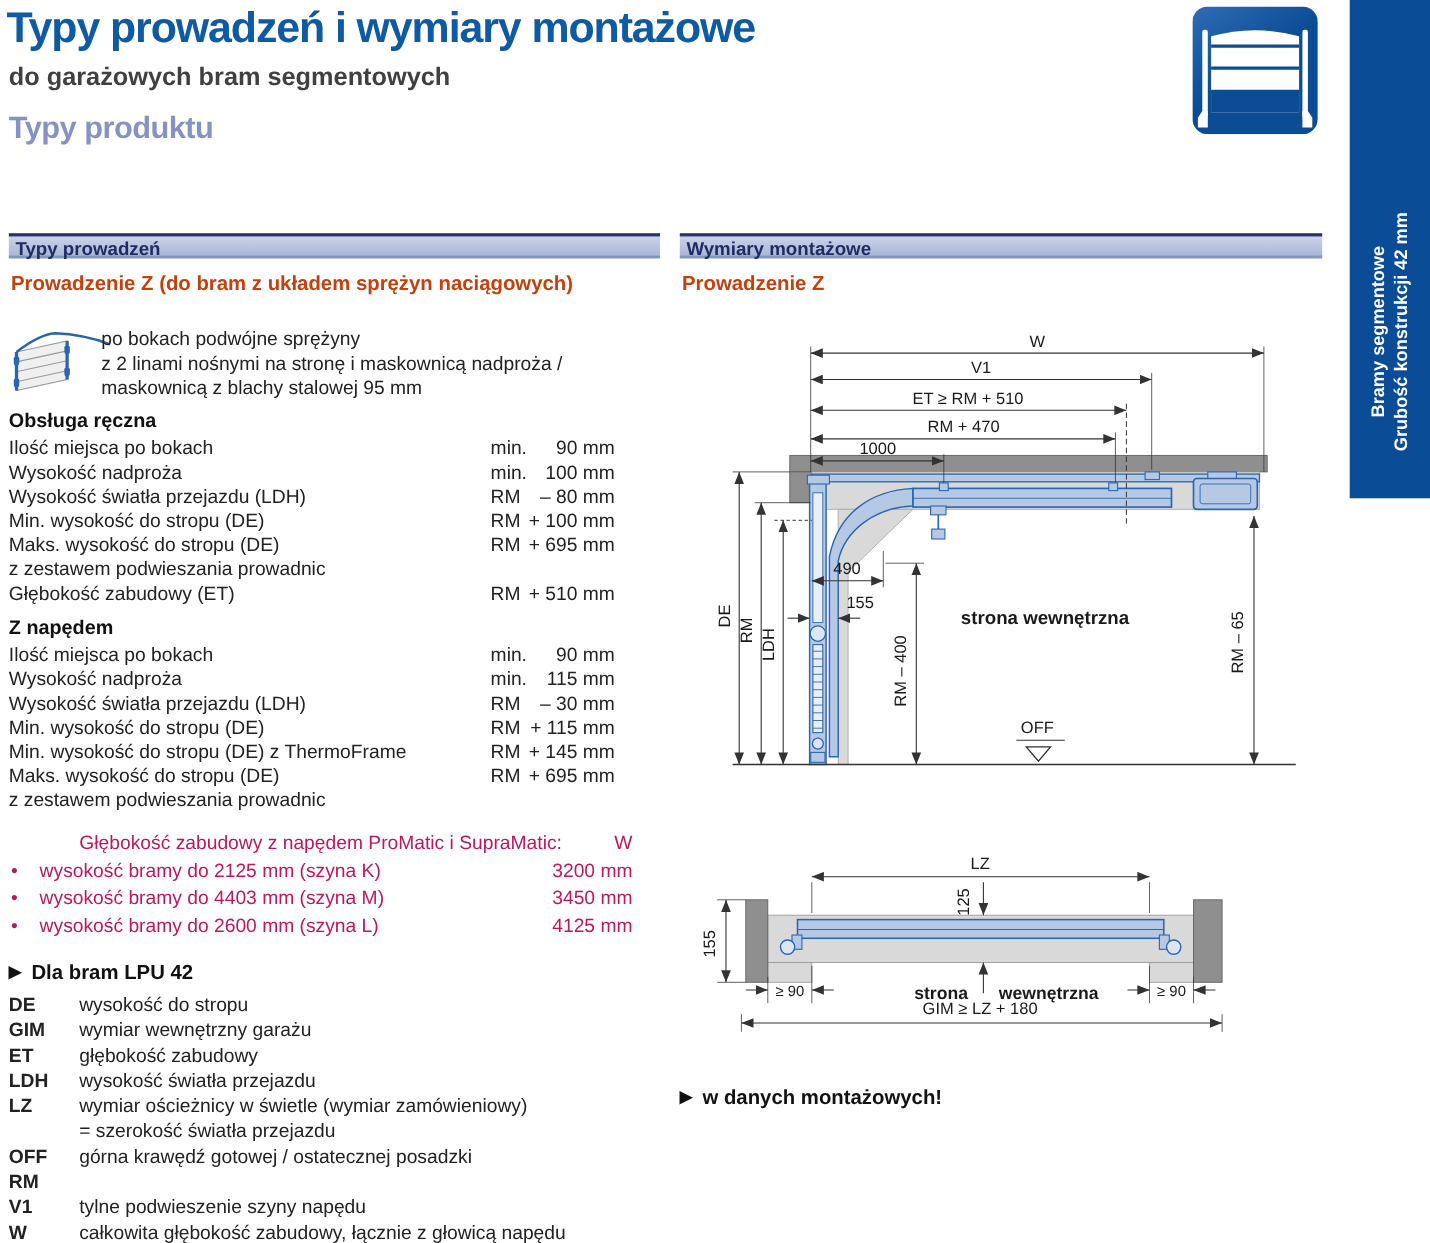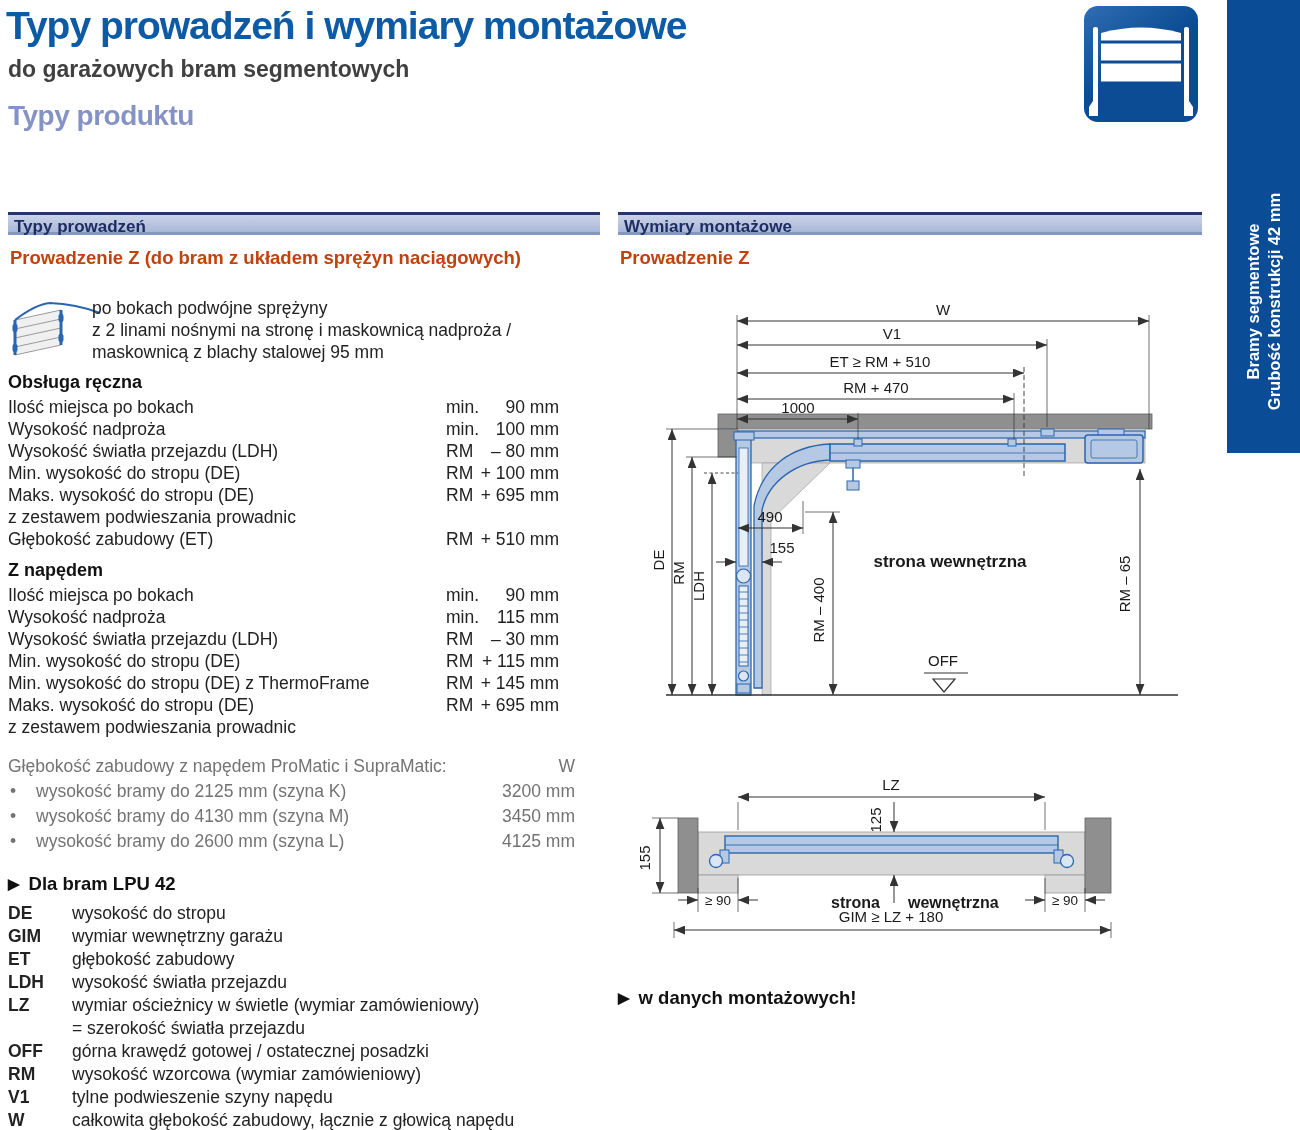--- a/index.html
+++ b/index.html
@@ -31,21 +31,21 @@
   }
   .sidebar-rot div{color:#fff;font-weight:bold;font-size:16.5px;line-height:21px;white-space:nowrap;}
   
   .intro-text{left:92px;top:297px;font-size:17.5px;line-height:22px;color:#222;white-space:nowrap;}
   
   .ttitle{font-size:18px;font-weight:bold;color:#111;}
   .tbl{width:567px;font-size:17.5px;color:#222;}
   .trow{position:relative;height:22px;white-space:nowrap;}
   .tref{position:absolute;left:438px;}
   .tval{position:absolute;right:16px;text-align:right;}
-  .drow{position:relative;height:25px;font-size:17.5px;color:#737373;white-space:nowrap;width:567px;}
+  .drow{position:relative;height:25px;font-size:17.5px;color:#be185d;white-space:nowrap;width:567px;text-align:center;}
   .dot{position:absolute;left:2px;}
   .btext{position:absolute;left:28px;}
   .dval{position:absolute;right:0;}
   .note-flex{display:flex;font-weight:bold;color:#111;}
   .note-arrow{font-size:15px;margin-right:9px;line-height:24px;}
   .note-lines{font-size:18.5px;line-height:24px;white-space:nowrap;}
   
   .legend{left:8px;top:902px;width:580px;font-size:17.5px;color:#222;}
   .lrow{display:flex;min-height:23px;line-height:23px;white-space:nowrap;}
   .lkey{width:64px;font-weight:bold;flex:none;}
@@ -143,21 +143,21 @@
     <span>Głębokość zabudowy z napędem ProMatic i SupraMatic:</span>
     <span class="dval">W</span>
   </div>
   <div class="drow">
       <span class="dot">•</span>
       <span class="btext">wysokość bramy do 2125 mm (szyna K)</span>
       <span class="dval">3200 mm</span>
     </div>
   <div class="drow">
       <span class="dot">•</span>
-      <span class="btext">wysokość bramy do 4130 mm (szyna M)</span>
+      <span class="btext">wysokość bramy do 4403 mm (szyna M)</span>
       <span class="dval">3450 mm</span>
     </div>
   <div class="drow">
       <span class="dot">•</span>
       <span class="btext">wysokość bramy do 2600 mm (szyna L)</span>
       <span class="dval">4125 mm</span>
     </div>
 </div>
 
 <div class="abs note-flex" style="left:8px;top:872px;">
@@ -189,21 +189,20 @@
   <div class="lrow">
       <span class="lkey"></span>
       <span>= szerokość światła przejazdu</span>
     </div>
   <div class="lrow">
       <span class="lkey">OFF</span>
       <span>górna krawędź gotowej / ostatecznej posadzki</span>
     </div>
   <div class="lrow">
       <span class="lkey">RM</span>
-      <span>wysokość wzorcowa (wymiar zamówieniowy)</span>
     </div>
   <div class="lrow">
       <span class="lkey">V1</span>
       <span>tylne podwieszenie szyny napędu</span>
     </div>
   <div class="lrow">
       <span class="lkey">W</span>
       <span>całkowita głębokość zabudowy, łącznie z głowicą napędu</span>
     </div>
 </div>

